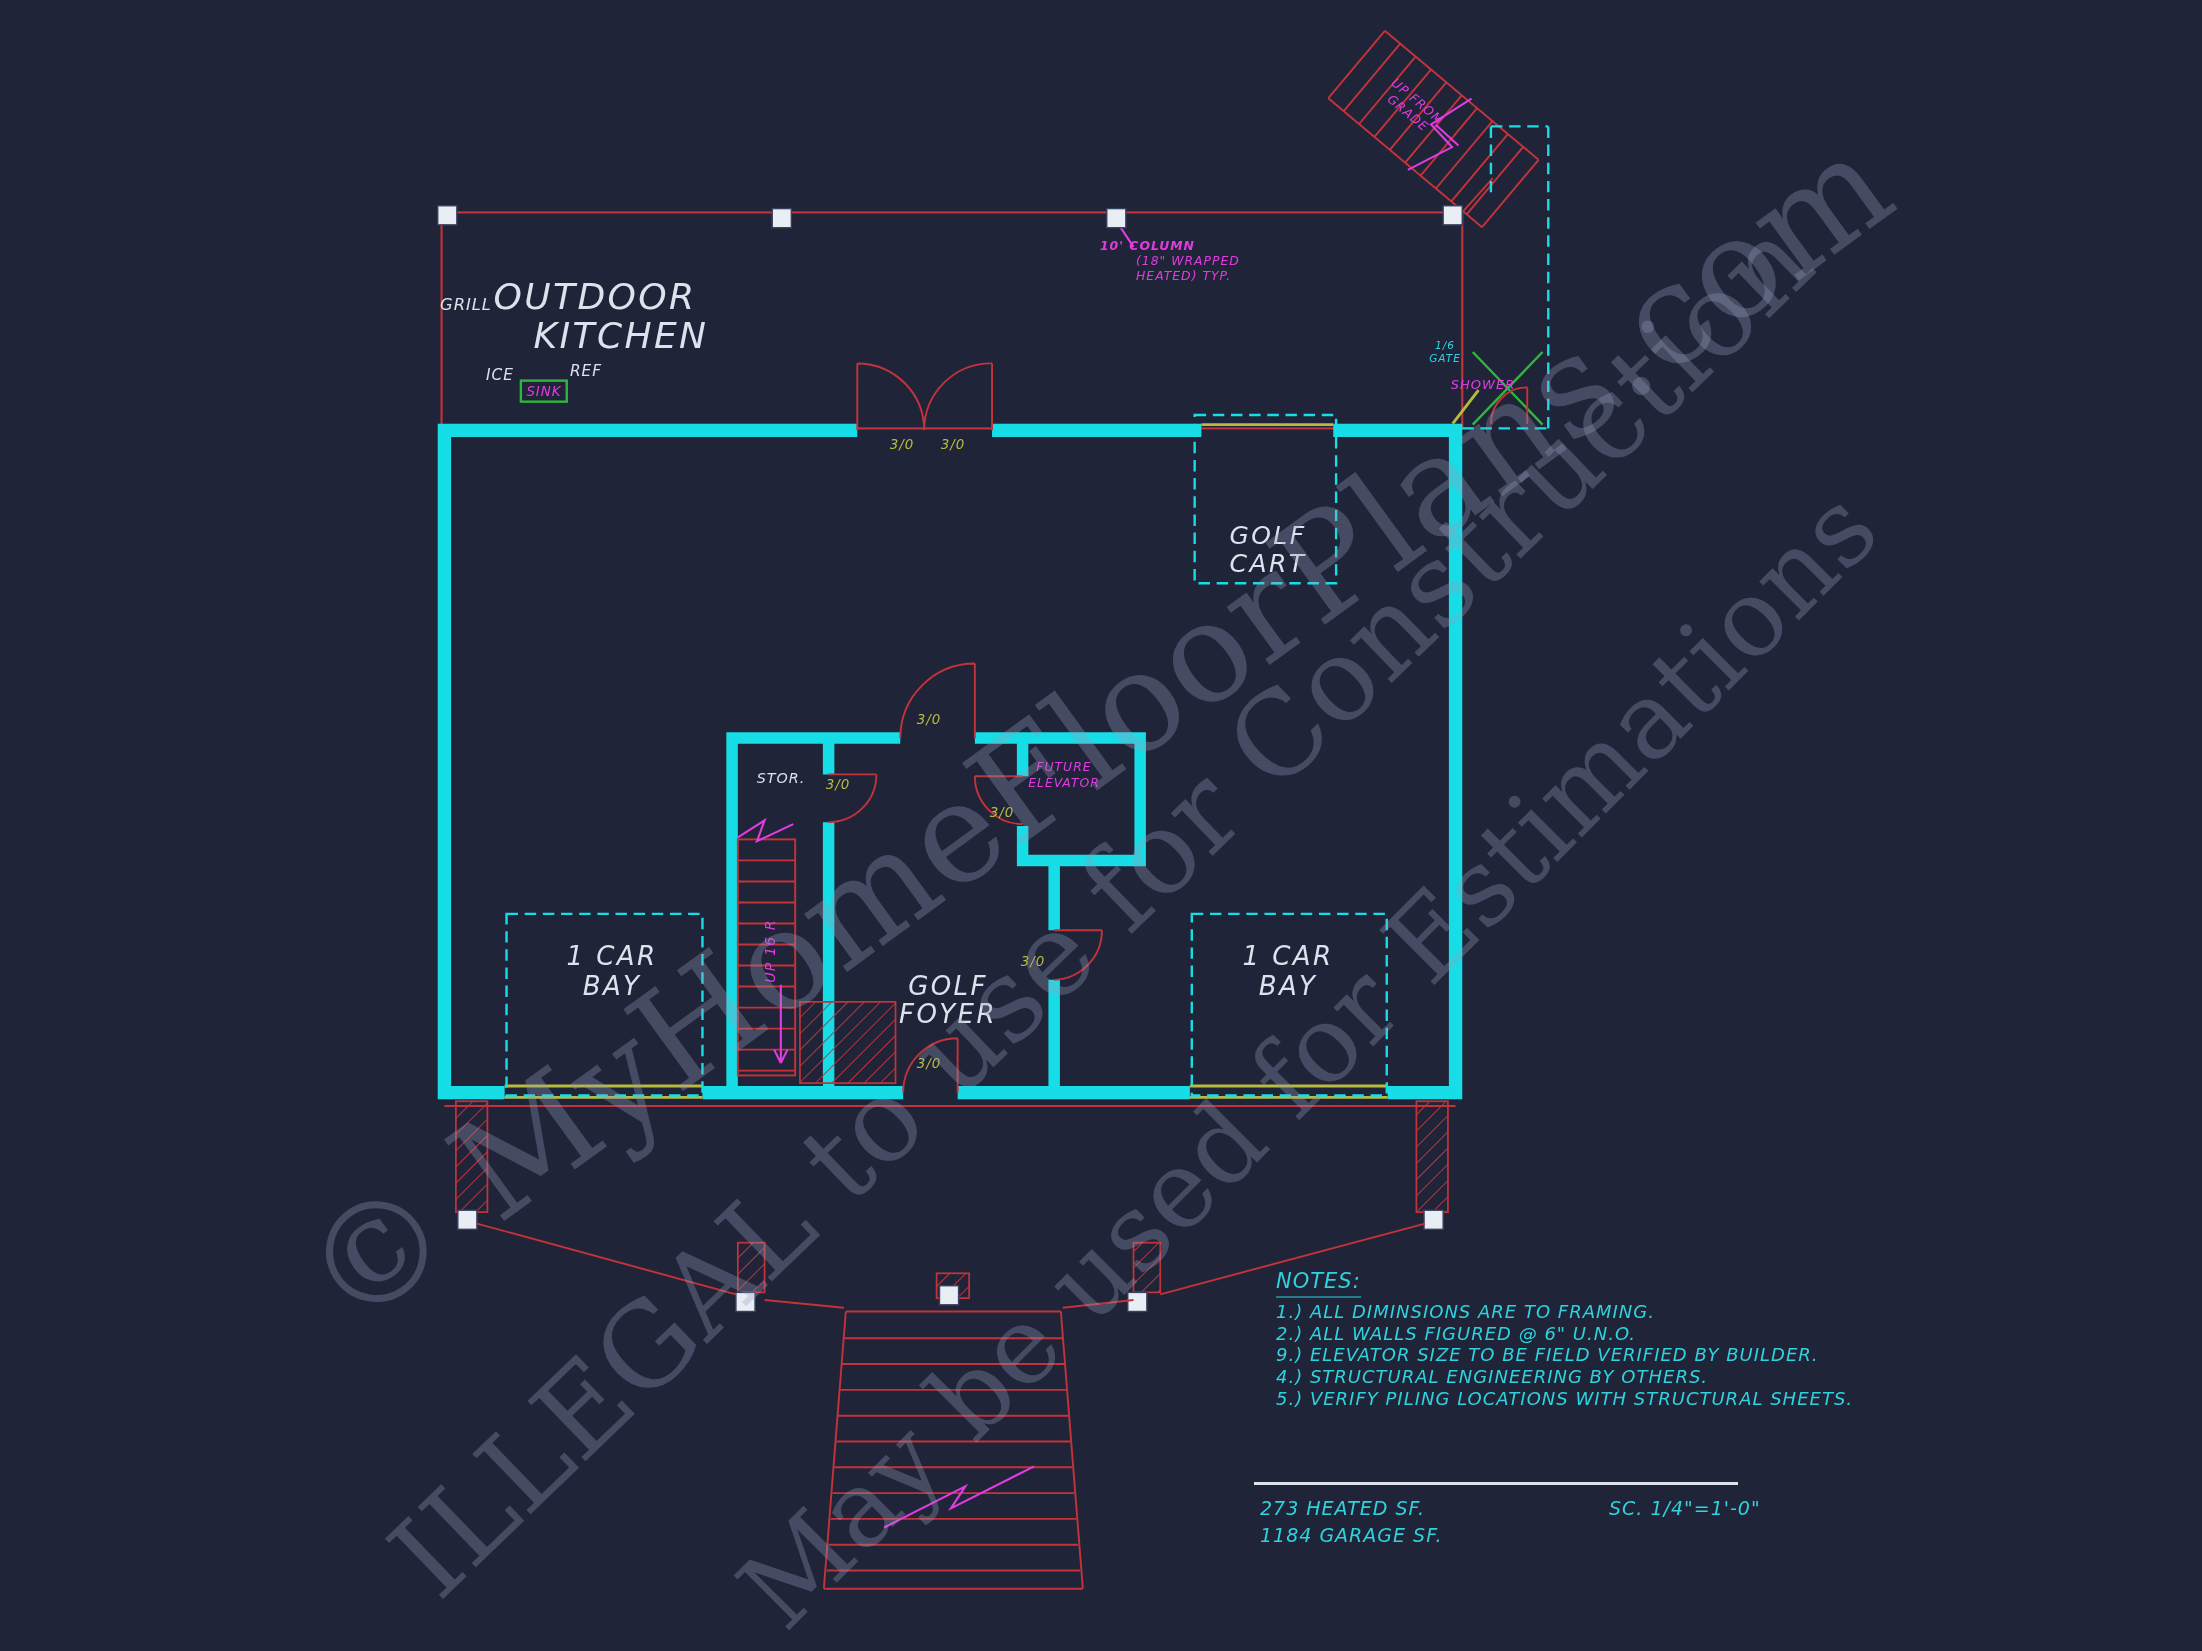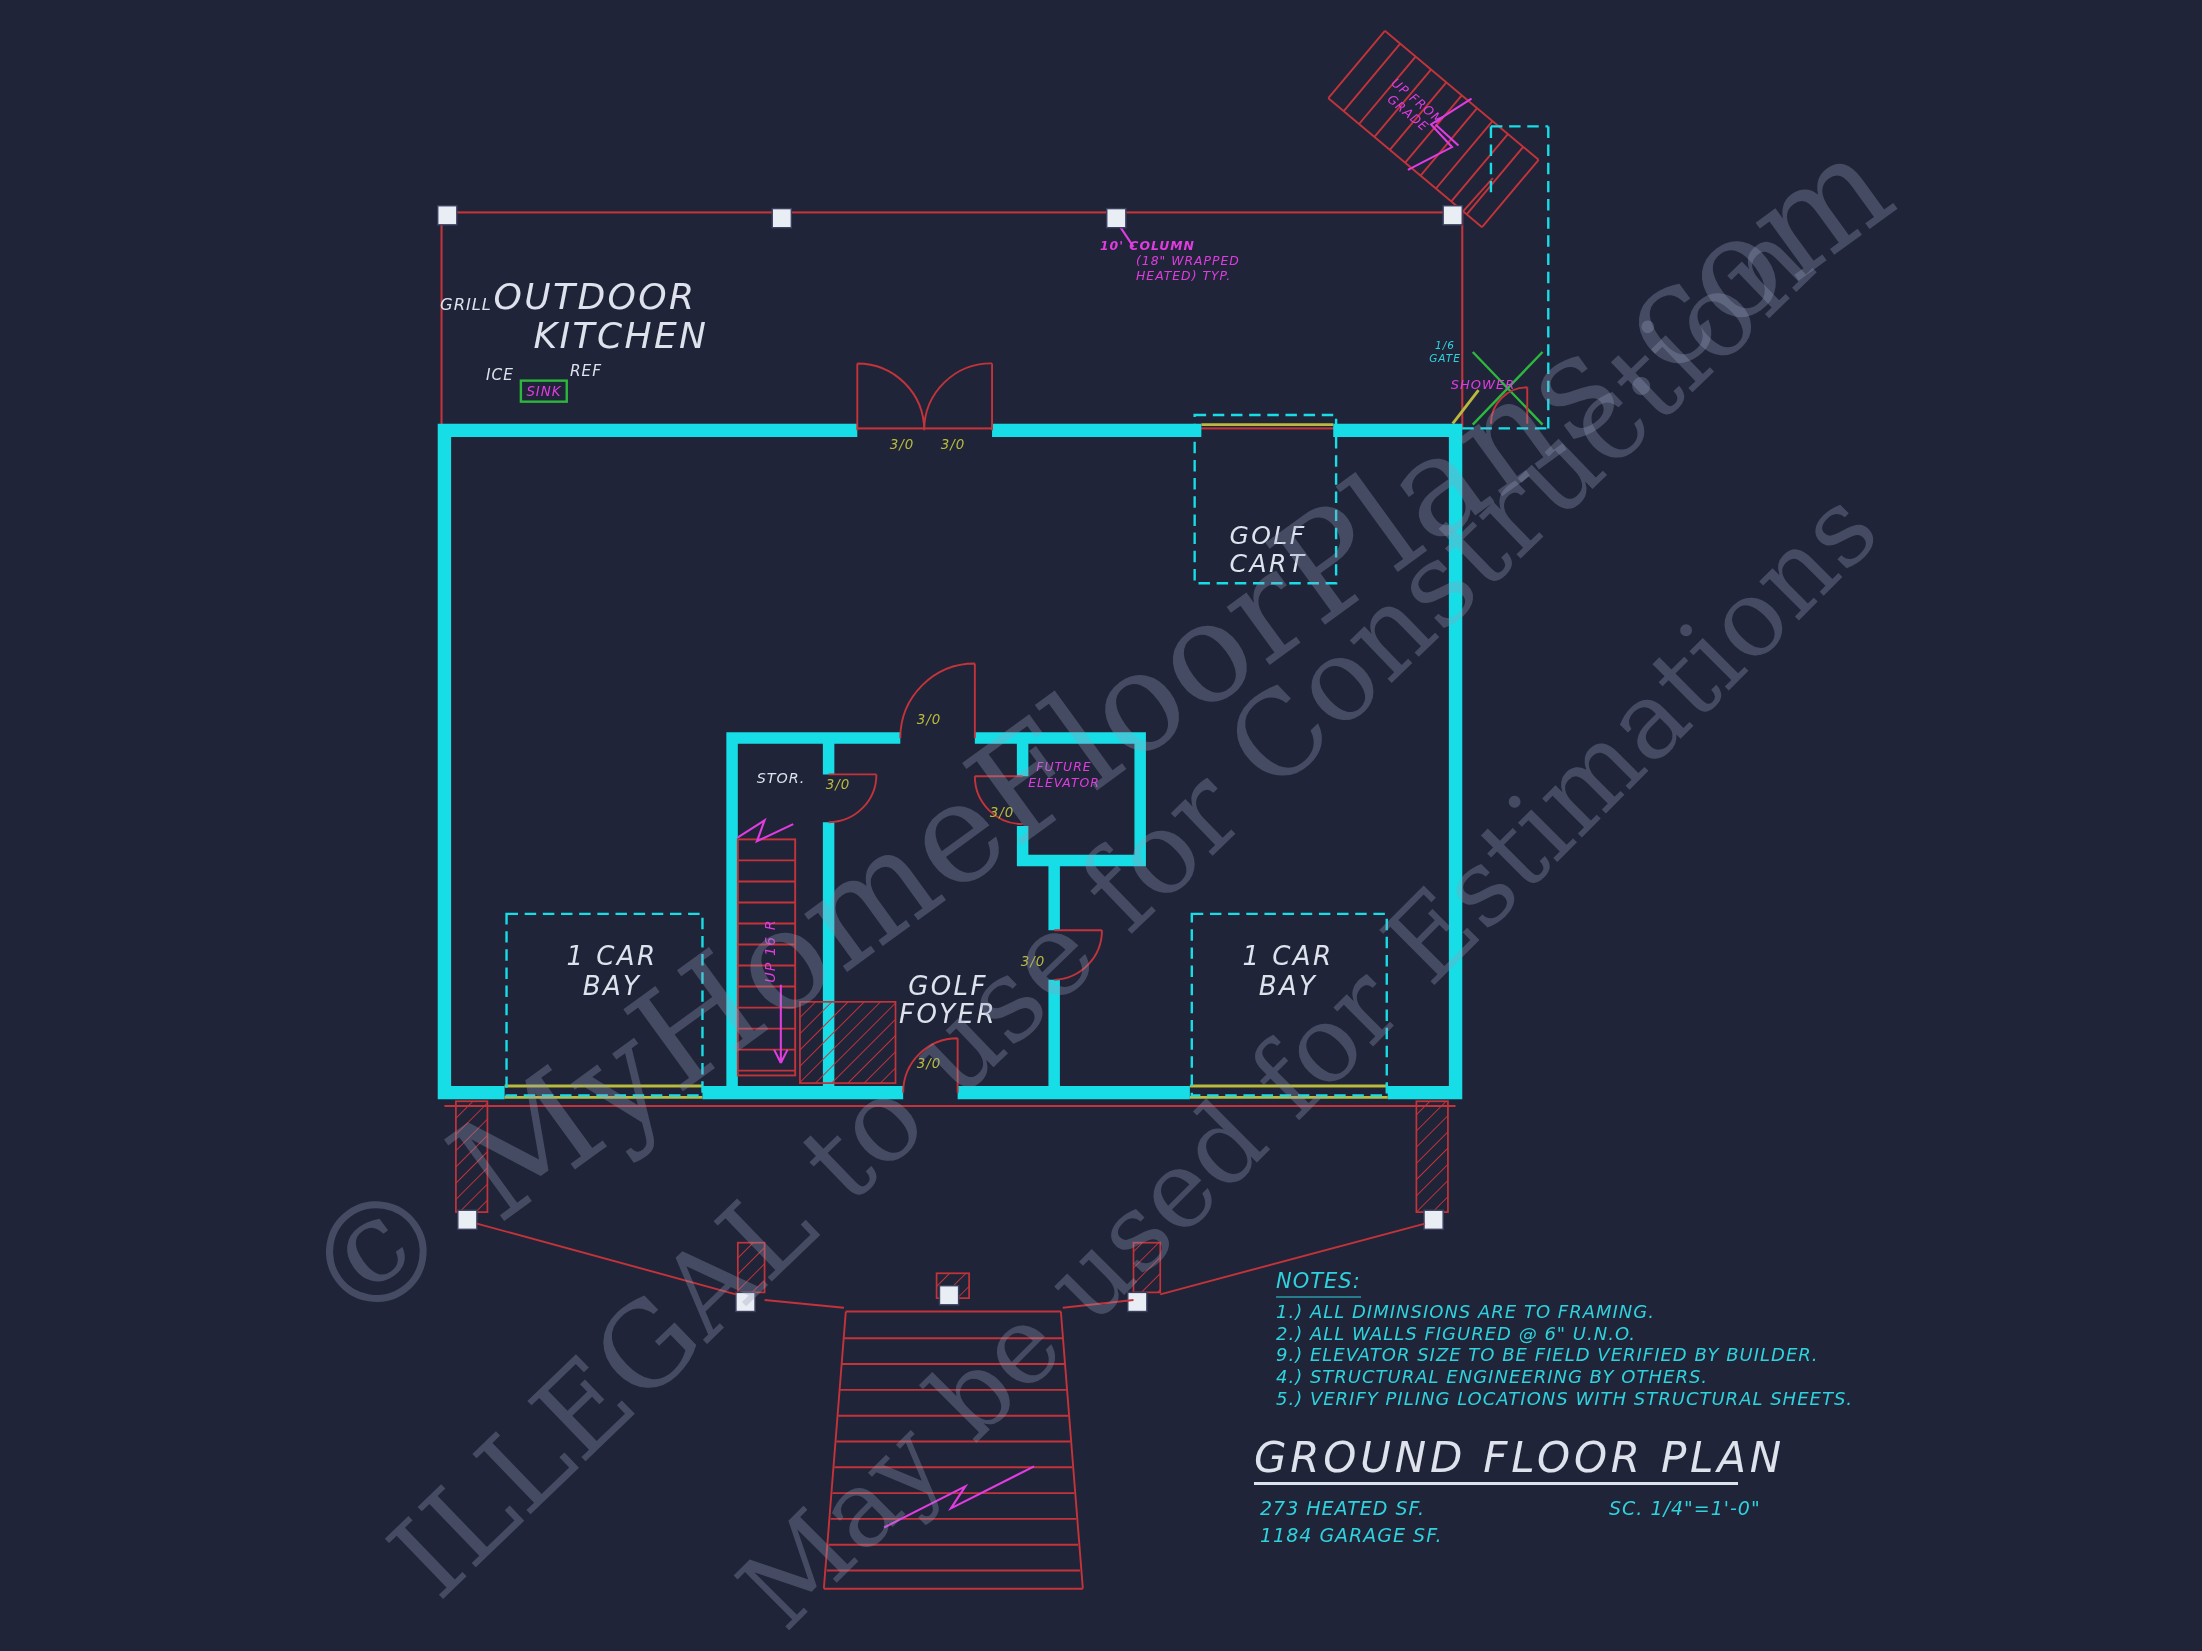--- a/index.html
+++ b/index.html
@@ -181,21 +181,20 @@
   <div class="lbl c-white ls2" style="left:1288px;top:956px;font-size:26px;">1 CAR</div>
   <div class="lbl c-white ls2" style="left:1288px;top:986px;font-size:26px;">BAY</div>
 
   <div class="lbl lft c-cyan notes-head" style="left:1276px;top:1283px;font-size:21px;">NOTES:</div>
   <div class="lbl lft c-cyan" style="left:1276px;top:1311px;font-size:18px;">1.) ALL DIMINSIONS ARE TO FRAMING.</div>
   <div class="lbl lft c-cyan" style="left:1276px;top:1333px;font-size:18px;">2.) ALL WALLS FIGURED @ 6" U.N.O.</div>
   <div class="lbl lft c-cyan" style="left:1276px;top:1354px;font-size:18px;">9.) ELEVATOR SIZE TO BE FIELD VERIFIED BY BUILDER.</div>
   <div class="lbl lft c-cyan" style="left:1276px;top:1376px;font-size:18px;">4.) STRUCTURAL ENGINEERING BY OTHERS.</div>
   <div class="lbl lft c-cyan" style="left:1276px;top:1398px;font-size:18px;">5.) VERIFY PILING LOCATIONS WITH STRUCTURAL SHEETS.</div>
 
-  <div class="lbl lft c-white" style="left:1254px;top:1457px;font-size:42px;letter-spacing:3.8px;">GROUND FLOOR PLAN</div>
   <div class="underline-bar" style="left:1254px;top:1482px;width:484px;height:2.9px;"></div>
   <div class="lbl lft c-cyan" style="left:1260px;top:1508px;font-size:19px;">273 HEATED SF.</div>
   <div class="lbl lft c-cyan" style="left:1260px;top:1535px;font-size:19px;">1184 GARAGE SF.</div>
   <div class="lbl lft c-cyan" style="left:1609px;top:1508px;font-size:19px;">SC. 1/4"=1'-0"</div>
 
   <div class="wm" style="left:1097px;top:731px;font-size:139px;transform:translate(-50%,-50%) rotate(-36deg);">© MyHomeFloorPlans.com</div>
   <div class="wm" style="left:1101px;top:908px;font-size:115px;transform:translate(-50%,-50%) rotate(-44deg);">ILLEGAL to use for Construction</div>
   <div class="wm" style="left:1308px;top:1059px;font-size:107px;transform:translate(-50%,-50%) rotate(-45deg);">May be used for Estimations</div>
 
 </div>

